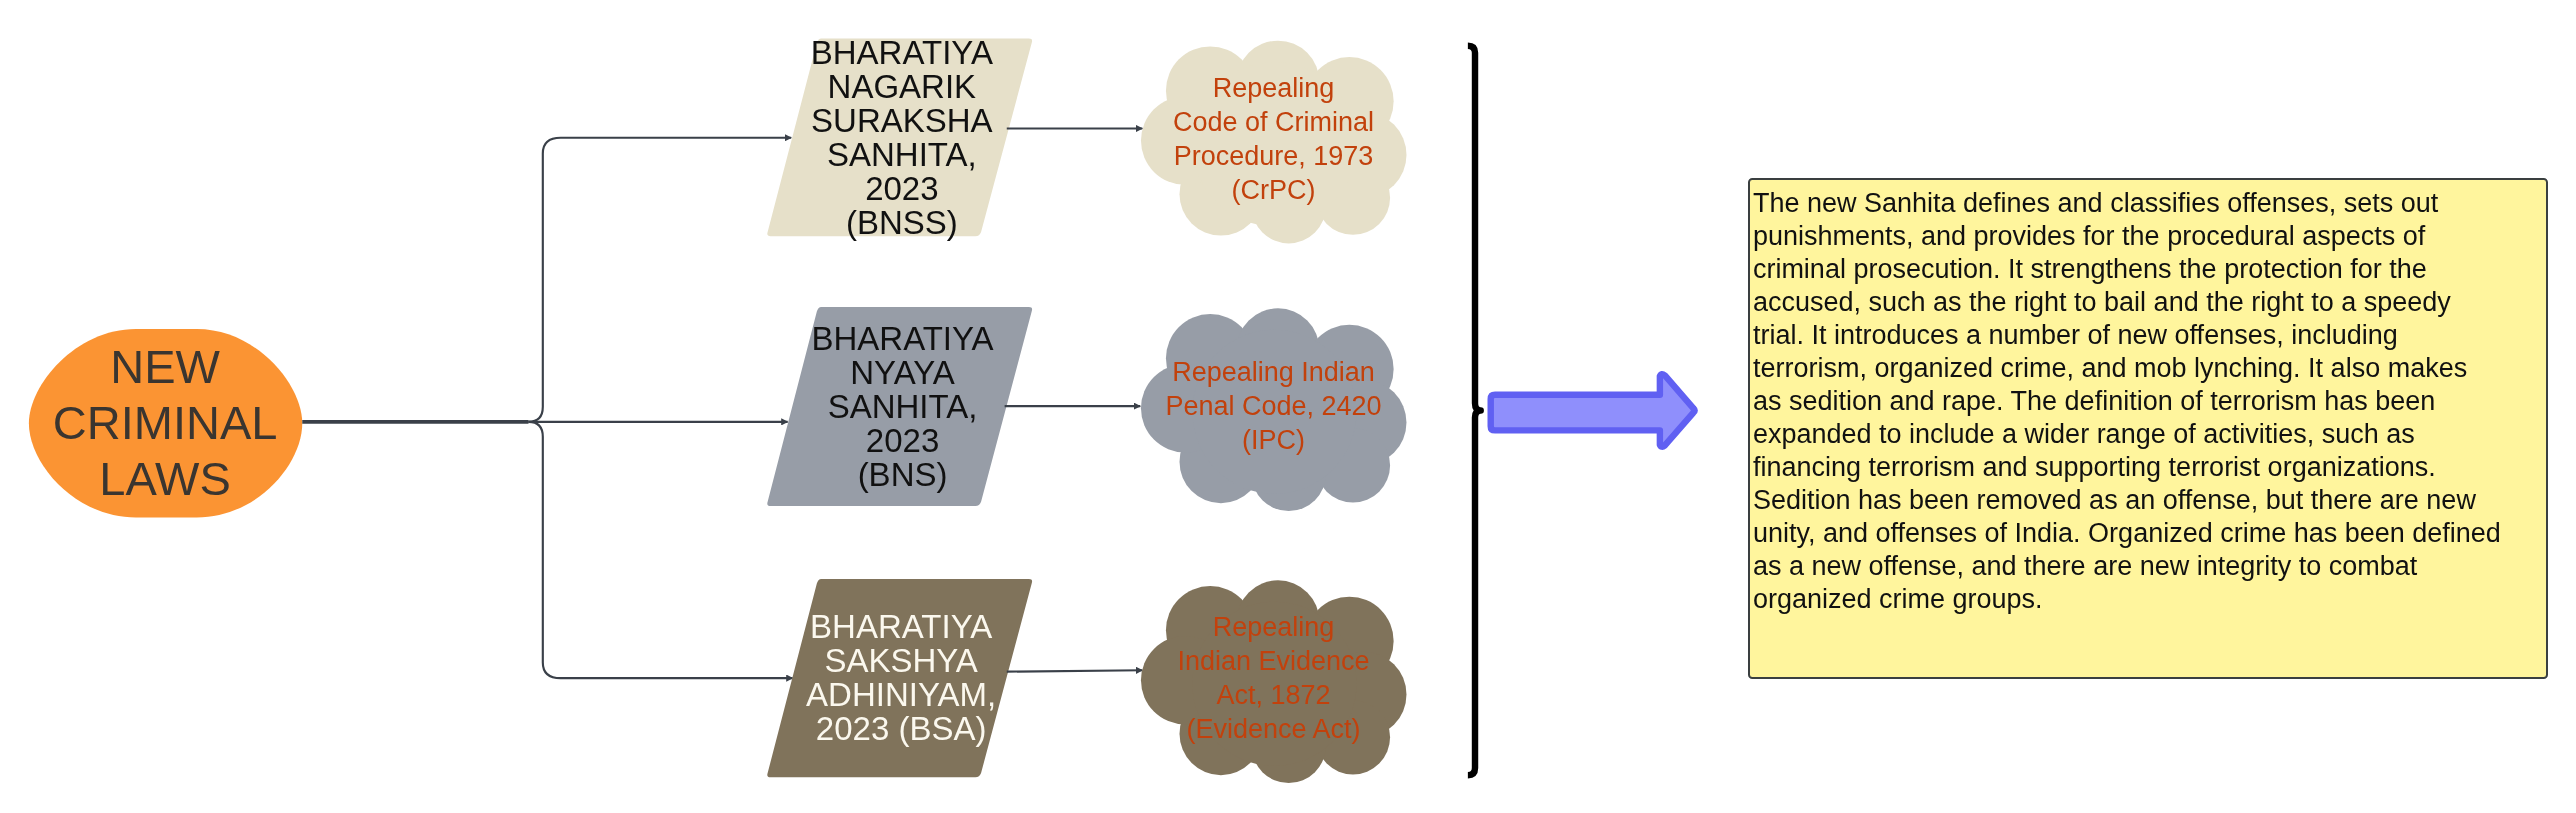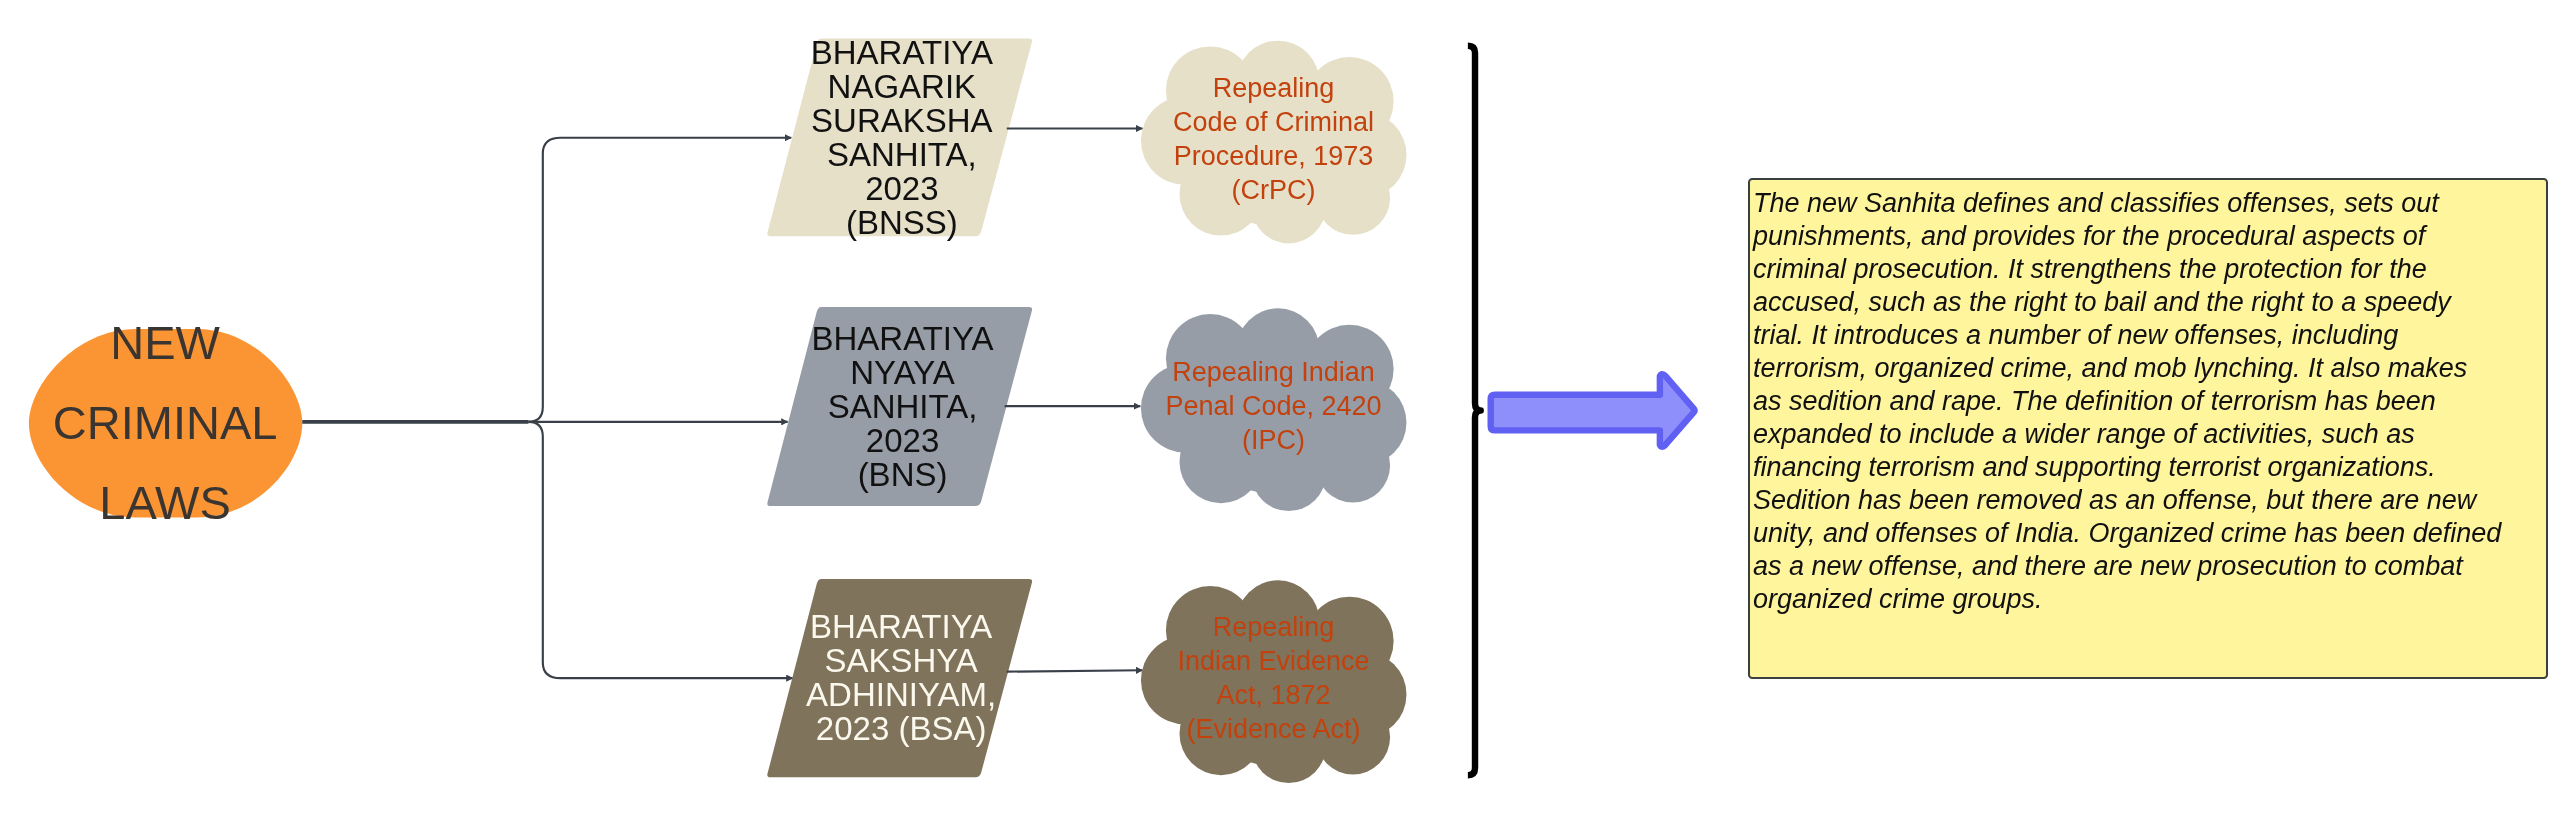--- a/index.html
+++ b/index.html
@@ -1,27 +1,27 @@
 <!DOCTYPE html>
 <html style="font-size:11.4px"><head>
   <meta charset="utf-8">
   <style>
     html, body { margin: 0; padding: 0; background: #ffffff; }
     body { width: 2576px; height: 813px; position: relative; overflow: hidden;
            font-family: "Liberation Sans", sans-serif; }
     #canvas { position: absolute; left: 0; top: 0; }
     .label { position: absolute; display: flex; align-items: center; justify-content: center;
              text-align: center; white-space: pre-line; font-family: "Liberation Sans", sans-serif; }
-    .root-label { color: #3a3530; font-size: 47px; line-height: 80px; }
+    .root-label { color: #3a3530; font-size: 47px; line-height: 56px; }
     .law-label { font-size: 33px; line-height: 34px; }
     .cloud-label { font-size: 27px; line-height: 34px; color: #c2410c; }
     .summary-box { position: absolute; background: #fff59d; border: 2.1px solid #3a3f40;
                    border-radius: 4.3px; box-sizing: border-box; padding: 7.1px 4.3px 0 2.9px;
                    font-family: "Liberation Sans", sans-serif; font-size: 27px; line-height: 33px;
-                   color: #111111; font-style: italic; }
+                   color: #111111; }
   </style>
 </head>
 <body>
 
 <svg id="canvas" width="2576" height="813" viewBox="0 0 3608 1139">
   <defs>
     <marker id="arrowhead" markerWidth="10" markerHeight="10" refX="9" refY="5" orient="auto" markerUnits="userSpaceOnUse" viewBox="0 0 10 10">
       <path d="M0,0 L10,5 L0,10 z" fill="#3a4049"></path>
     </marker>
   </defs>
@@ -117,16 +117,16 @@
   <div>punishments, and provides for the procedural aspects of</div>
   <div>criminal prosecution. It strengthens the protection for the</div>
   <div>accused, such as the right to bail and the right to a speedy</div>
   <div>trial. It introduces a number of new offenses, including</div>
   <div>terrorism, organized crime, and mob lynching. It also makes</div>
   <div>as sedition and rape. The definition of terrorism has been</div>
   <div>expanded to include a wider range of activities, such as</div>
   <div>financing terrorism and supporting terrorist organizations.</div>
   <div>Sedition has been removed as an offense, but there are new</div>
   <div>unity, and offenses of India. Organized crime has been defined</div>
-  <div>as a new offense, and there are new prosecution to combat</div>
+  <div>as a new offense, and there are new integrity to combat</div>
   <div>organized crime groups.</div>
 </div>
 
 
 </body></html>

